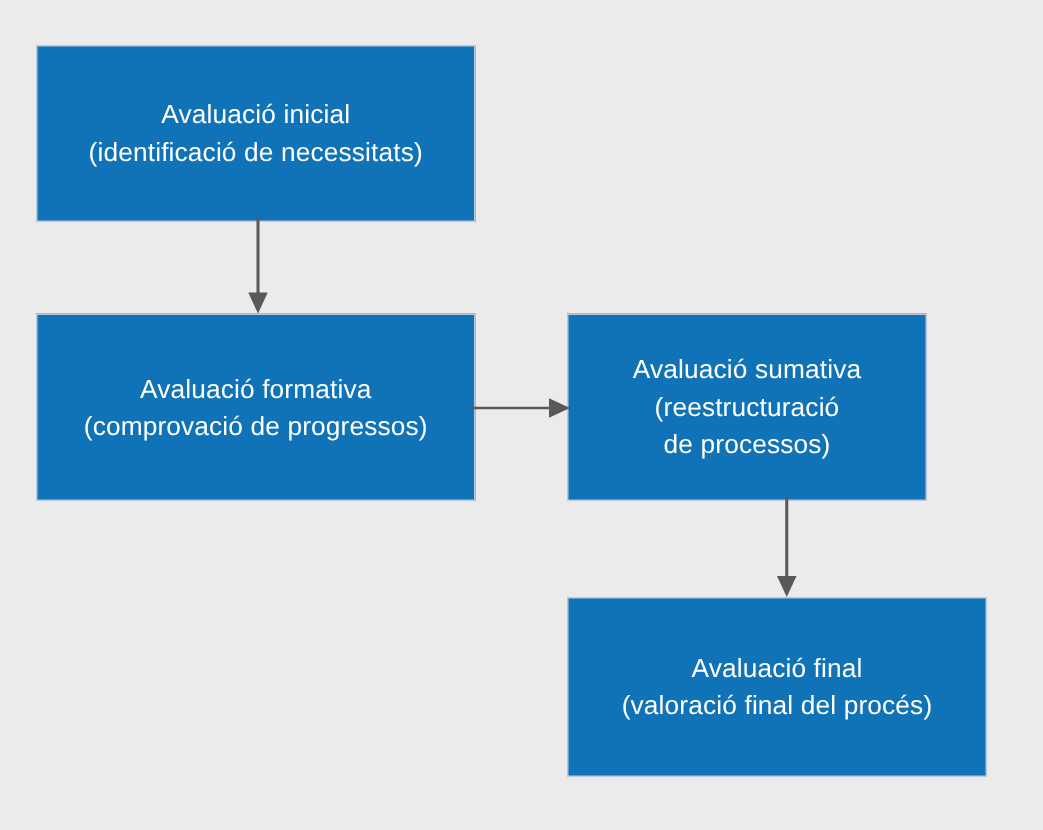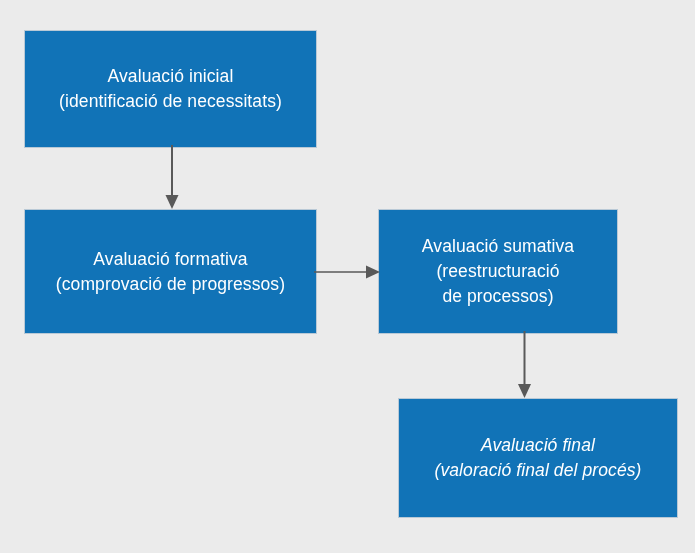--- a/index.html
+++ b/index.html
@@ -34,21 +34,21 @@
     font-size: 17.5px;
     line-height: 25px;
     font-family: "Liberation Sans", sans-serif;
     white-space: pre-line;
     letter-spacing: 0.1px;
   }
   
   #node-initial   { left: 24px;  top: 30px;  width: 293px; height: 118px; }
   #node-formative { left: 24px;  top: 209px; width: 293px; height: 125px; }
   #node-summative { left: 378px; top: 209px; width: 240px; height: 125px; }
-  #node-final     { left: 398px; top: 398px; width: 280px; height: 120px; font-style: italic; }
+  #node-final     { left: 378px; top: 398px; width: 280px; height: 120px; }
 
   .edge {
     position: absolute;
   }
   .edge svg {
     display: block;
     overflow: visible;
   }
 </style>
 </head>

